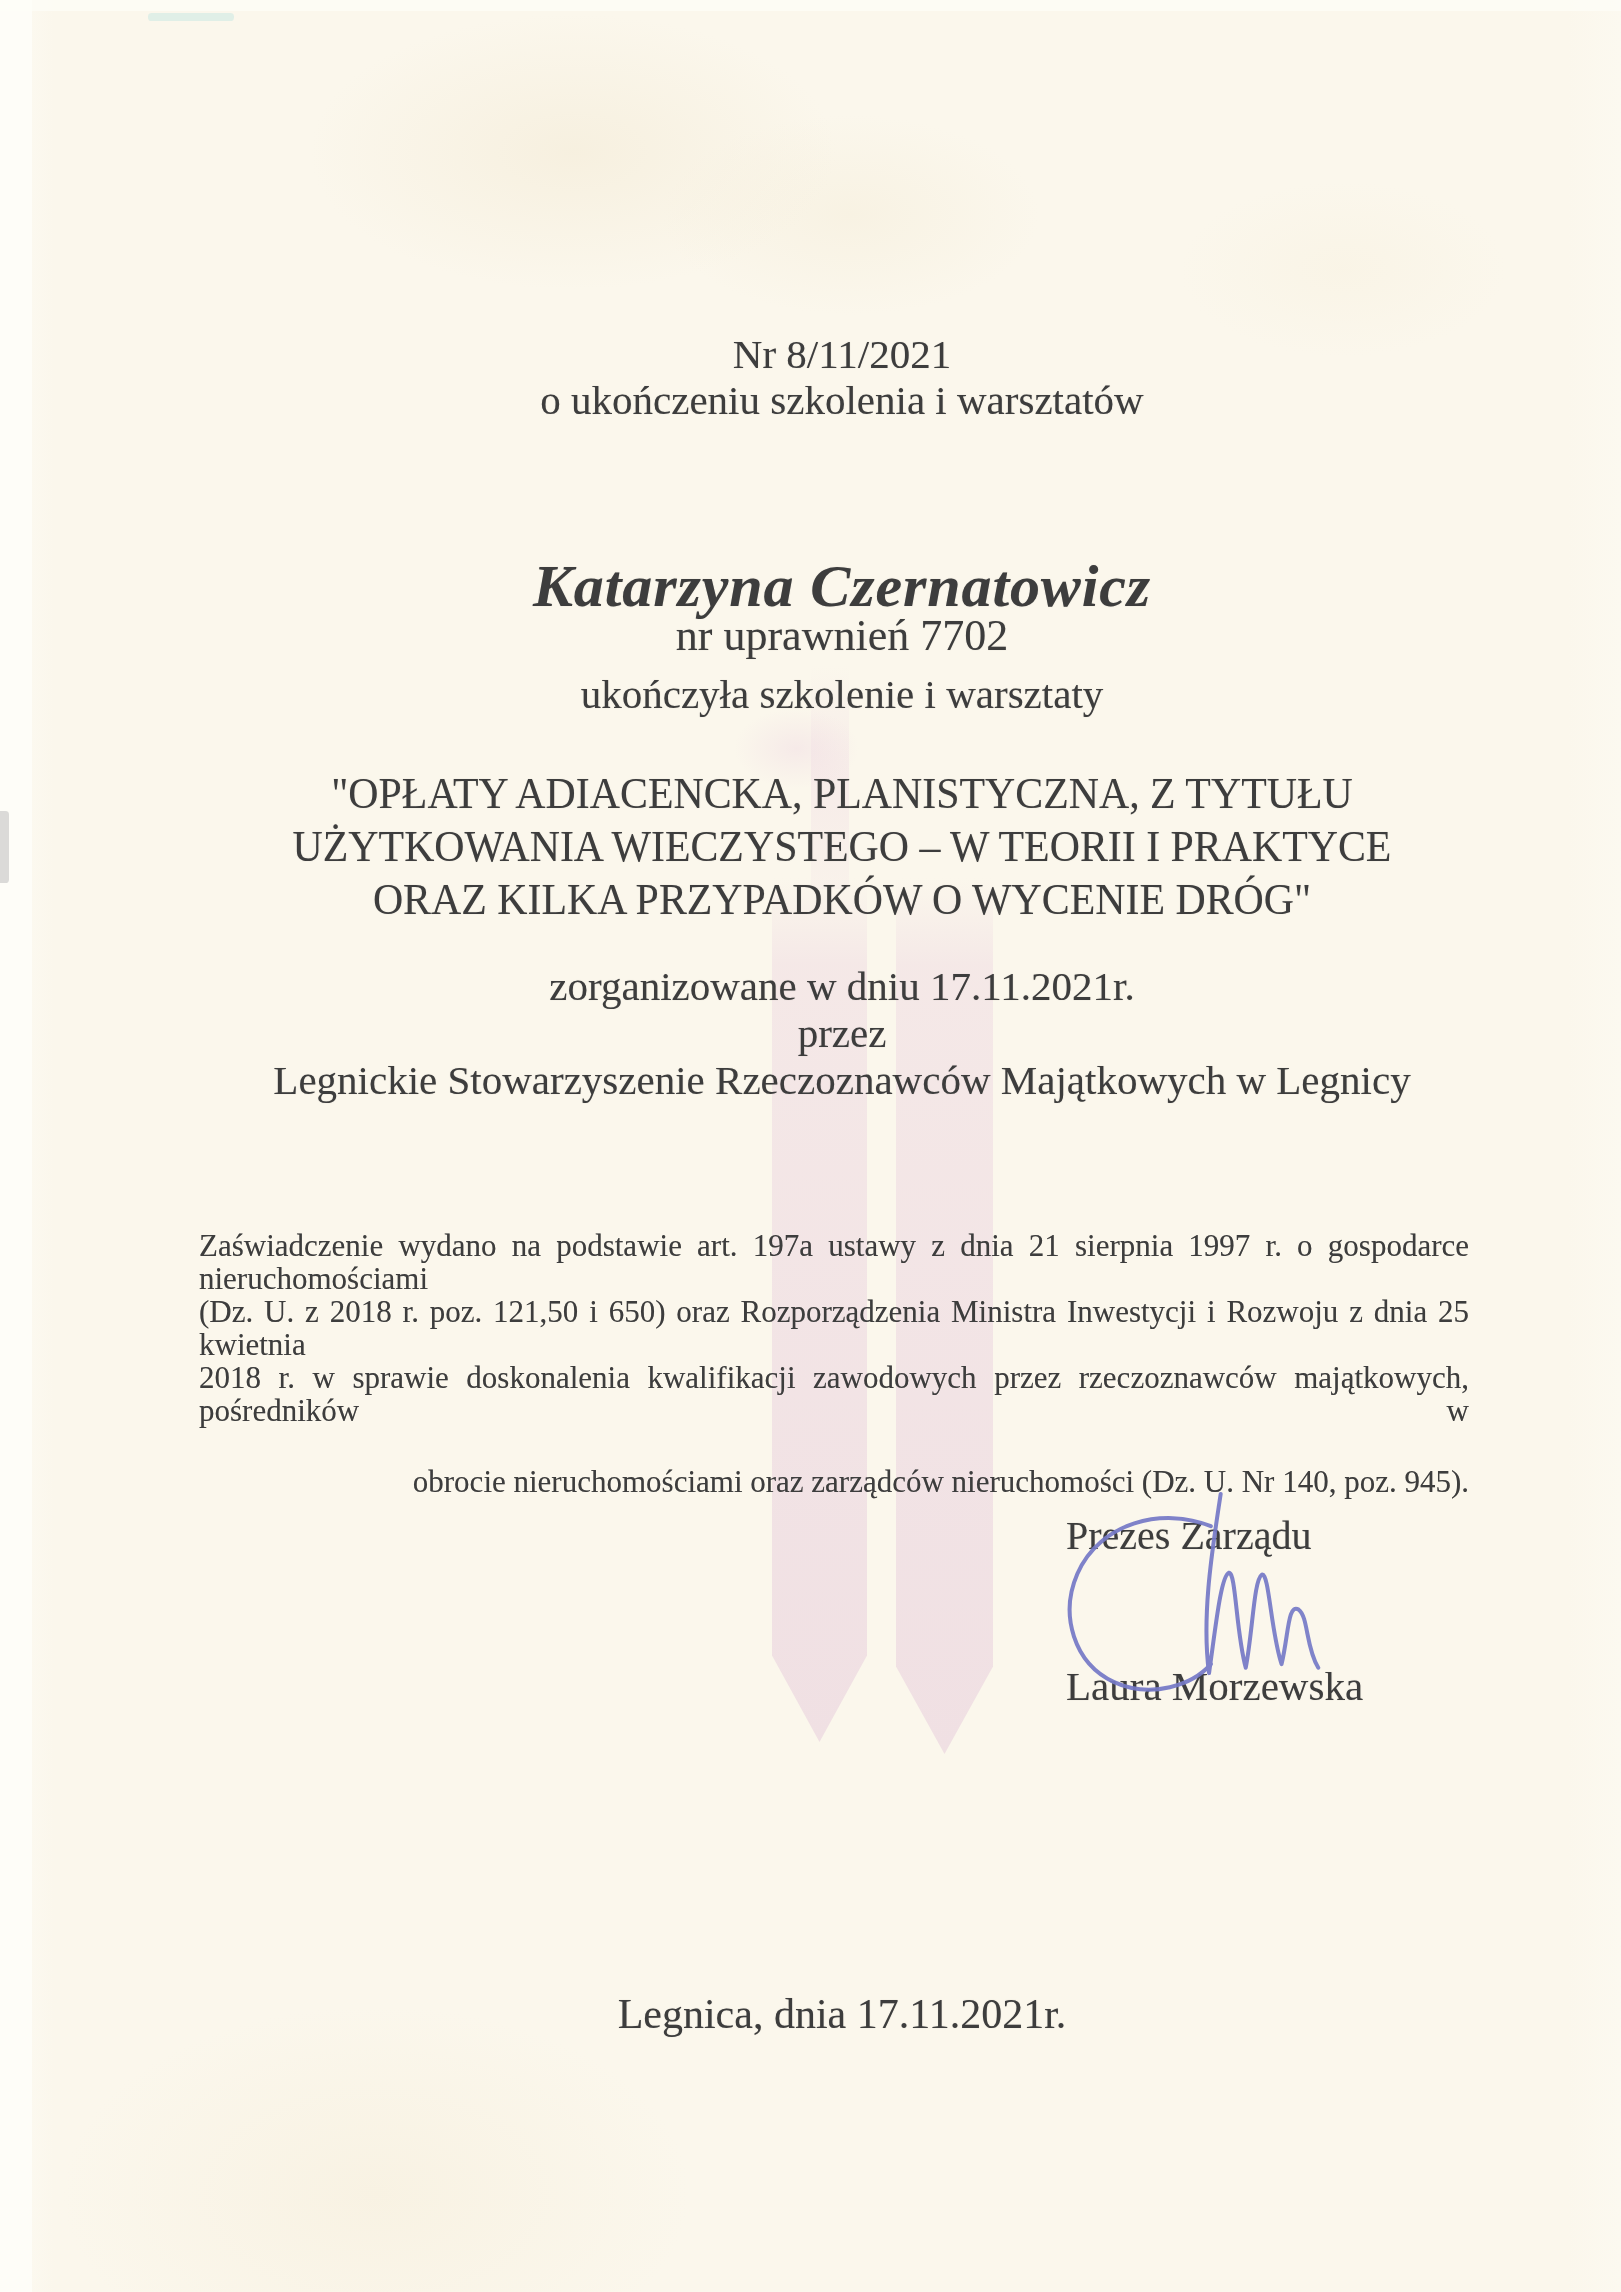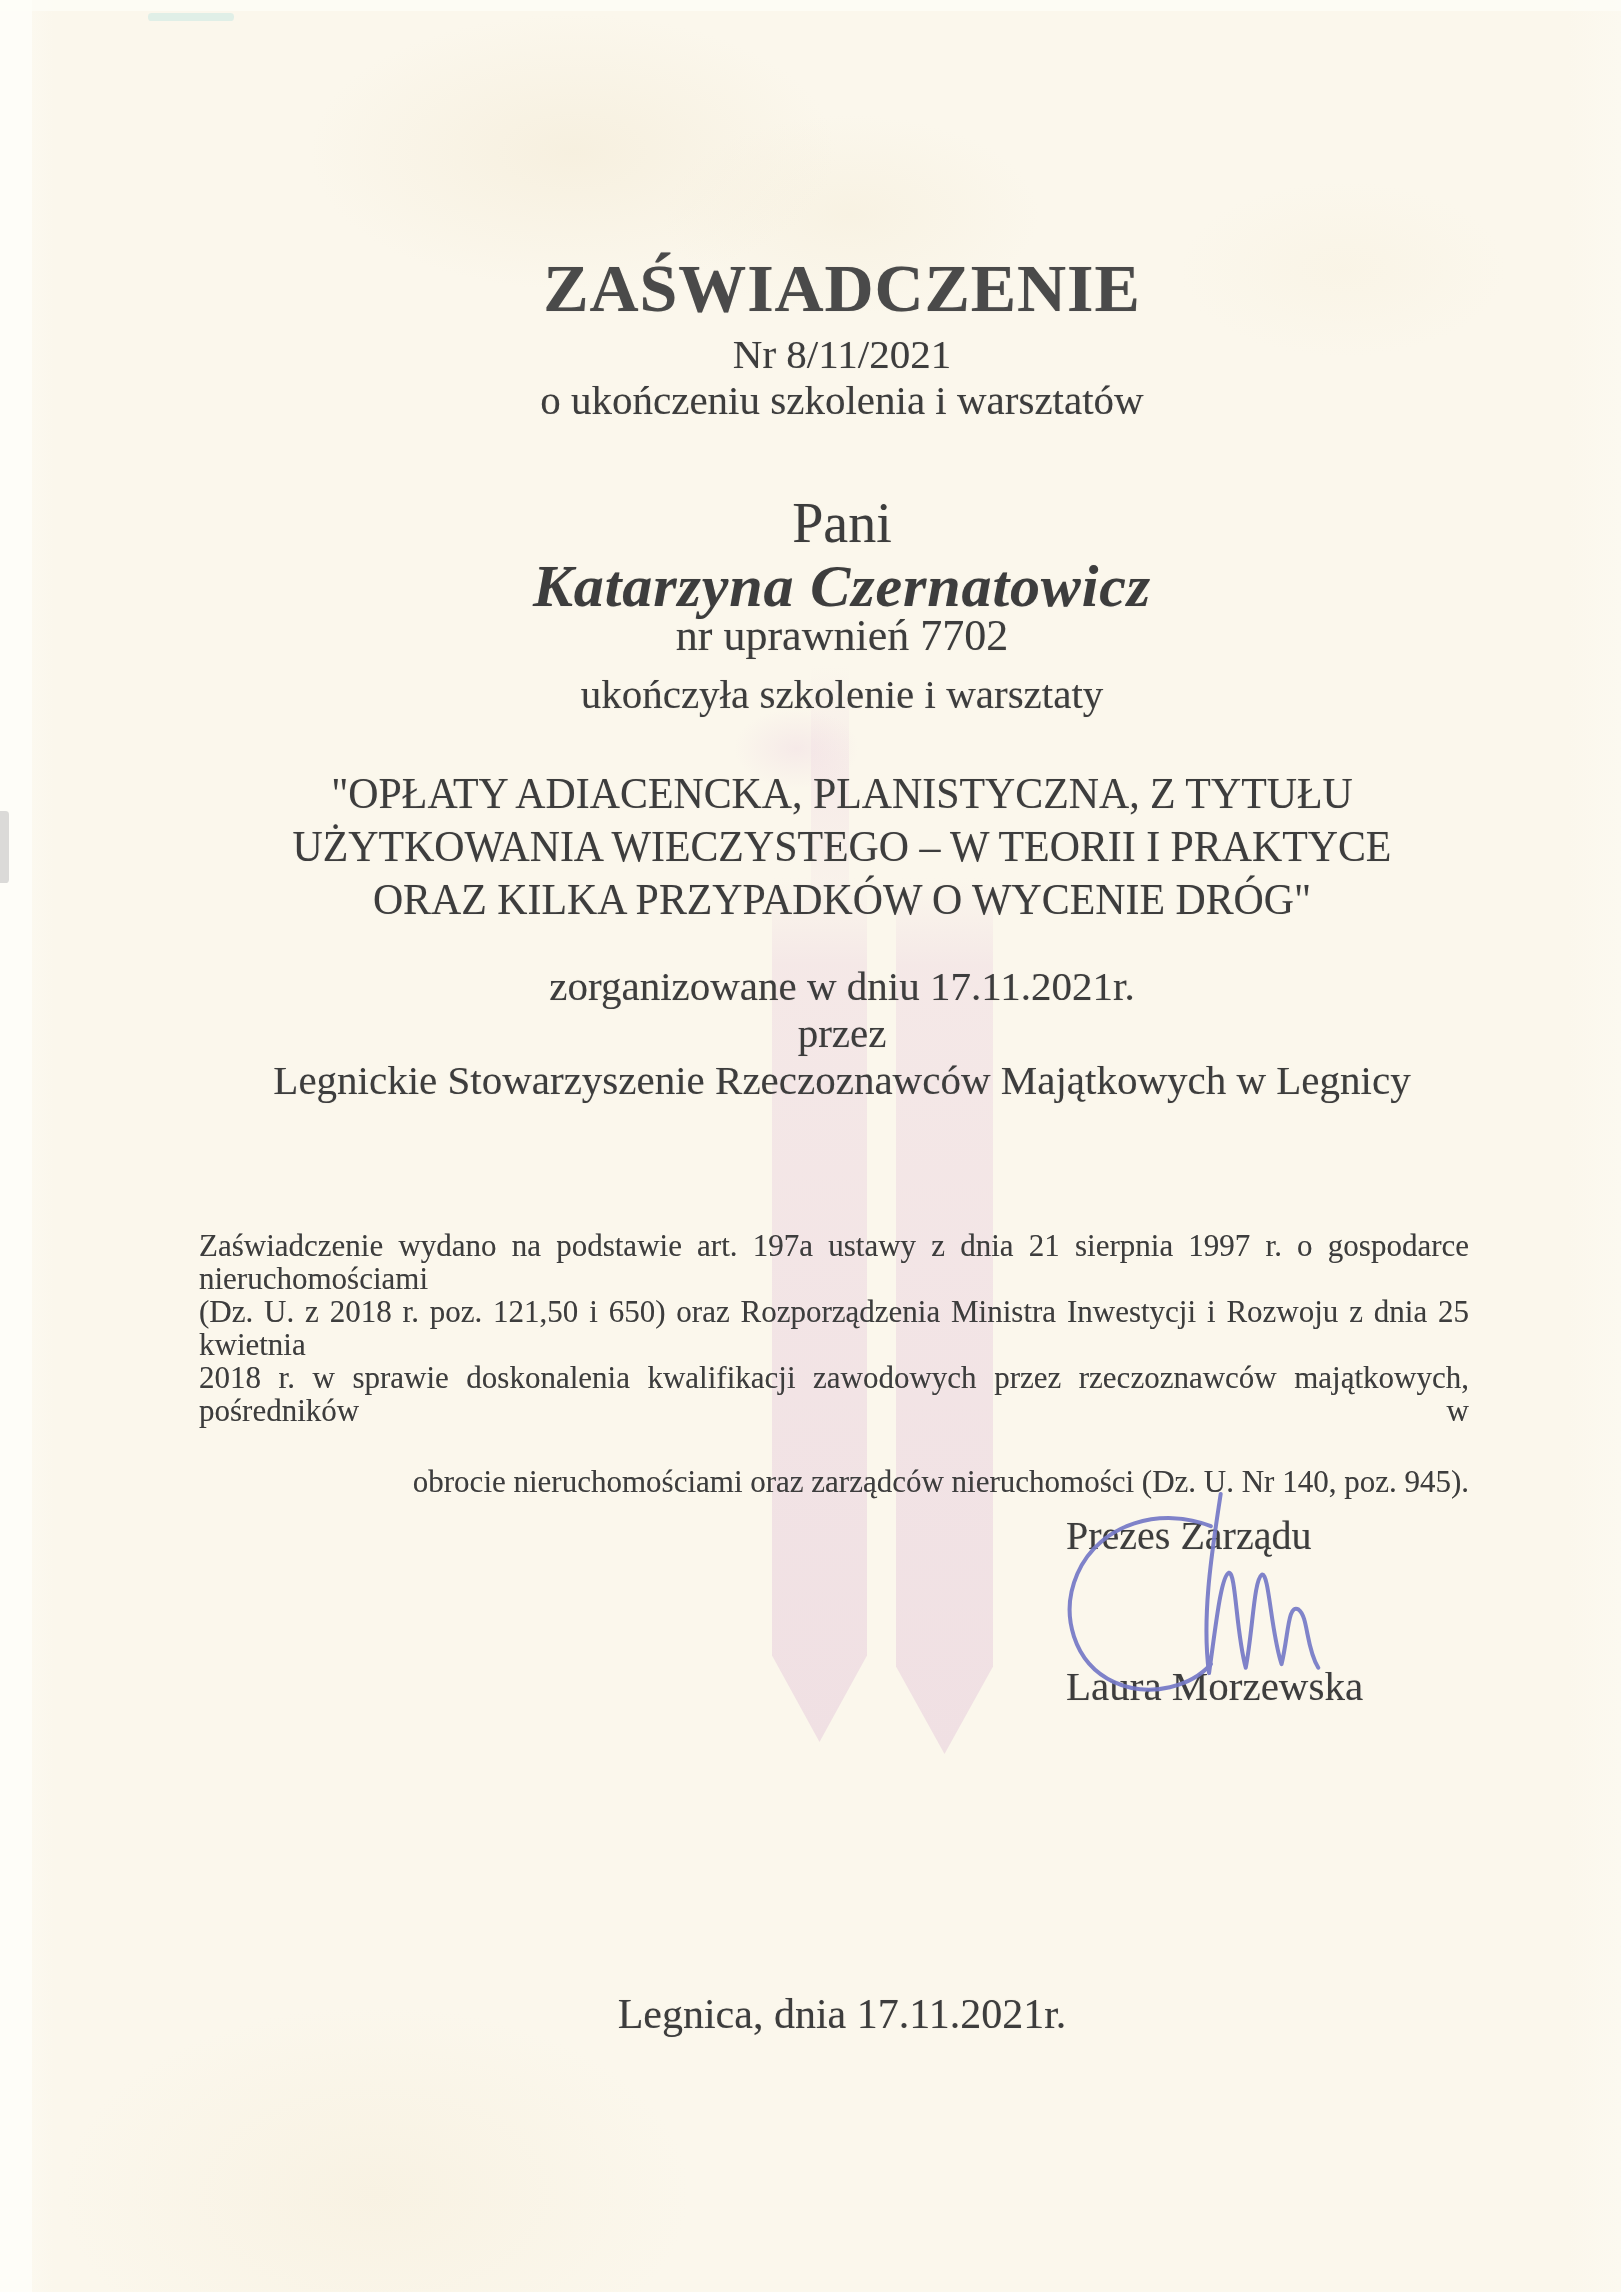--- a/index.html
+++ b/index.html
@@ -89,25 +89,23 @@
   <div class="wm wm-streak"></div>
   <div class="wm wm-blob"></div>
 
   <div class="scan-left-strip"></div>
   <div class="scan-top-strip"></div>
   <div class="scan-gray-dash"></div>
   <div class="scan-teal-dash"></div>
 
   <div class="content">
 
-    <div class="txt center title">ZAŚWIADCZENIE</div>
     <div class="txt center number">Nr 8/11/2021</div>
     <div class="txt center subtitle">o ukończeniu szkolenia i warsztatów</div>
 
-    <div class="txt center salutation">Pani</div>
     <div class="txt center name">Katarzyna Czernatowicz</div>
     <div class="txt center license">nr uprawnień 7702</div>
     <div class="txt center completion">ukończyła szkolenie i warsztaty</div>
 
     <div class="txt center quote">
       <div>"OPŁATY ADIACENCKA, PLANISTYCZNA, Z TYTUŁU</div>
       <div>UŻYTKOWANIA WIECZYSTEGO – W TEORII I PRAKTYCE</div>
       <div>ORAZ KILKA PRZYPADKÓW O WYCENIE DRÓG"</div>
     </div>
 

